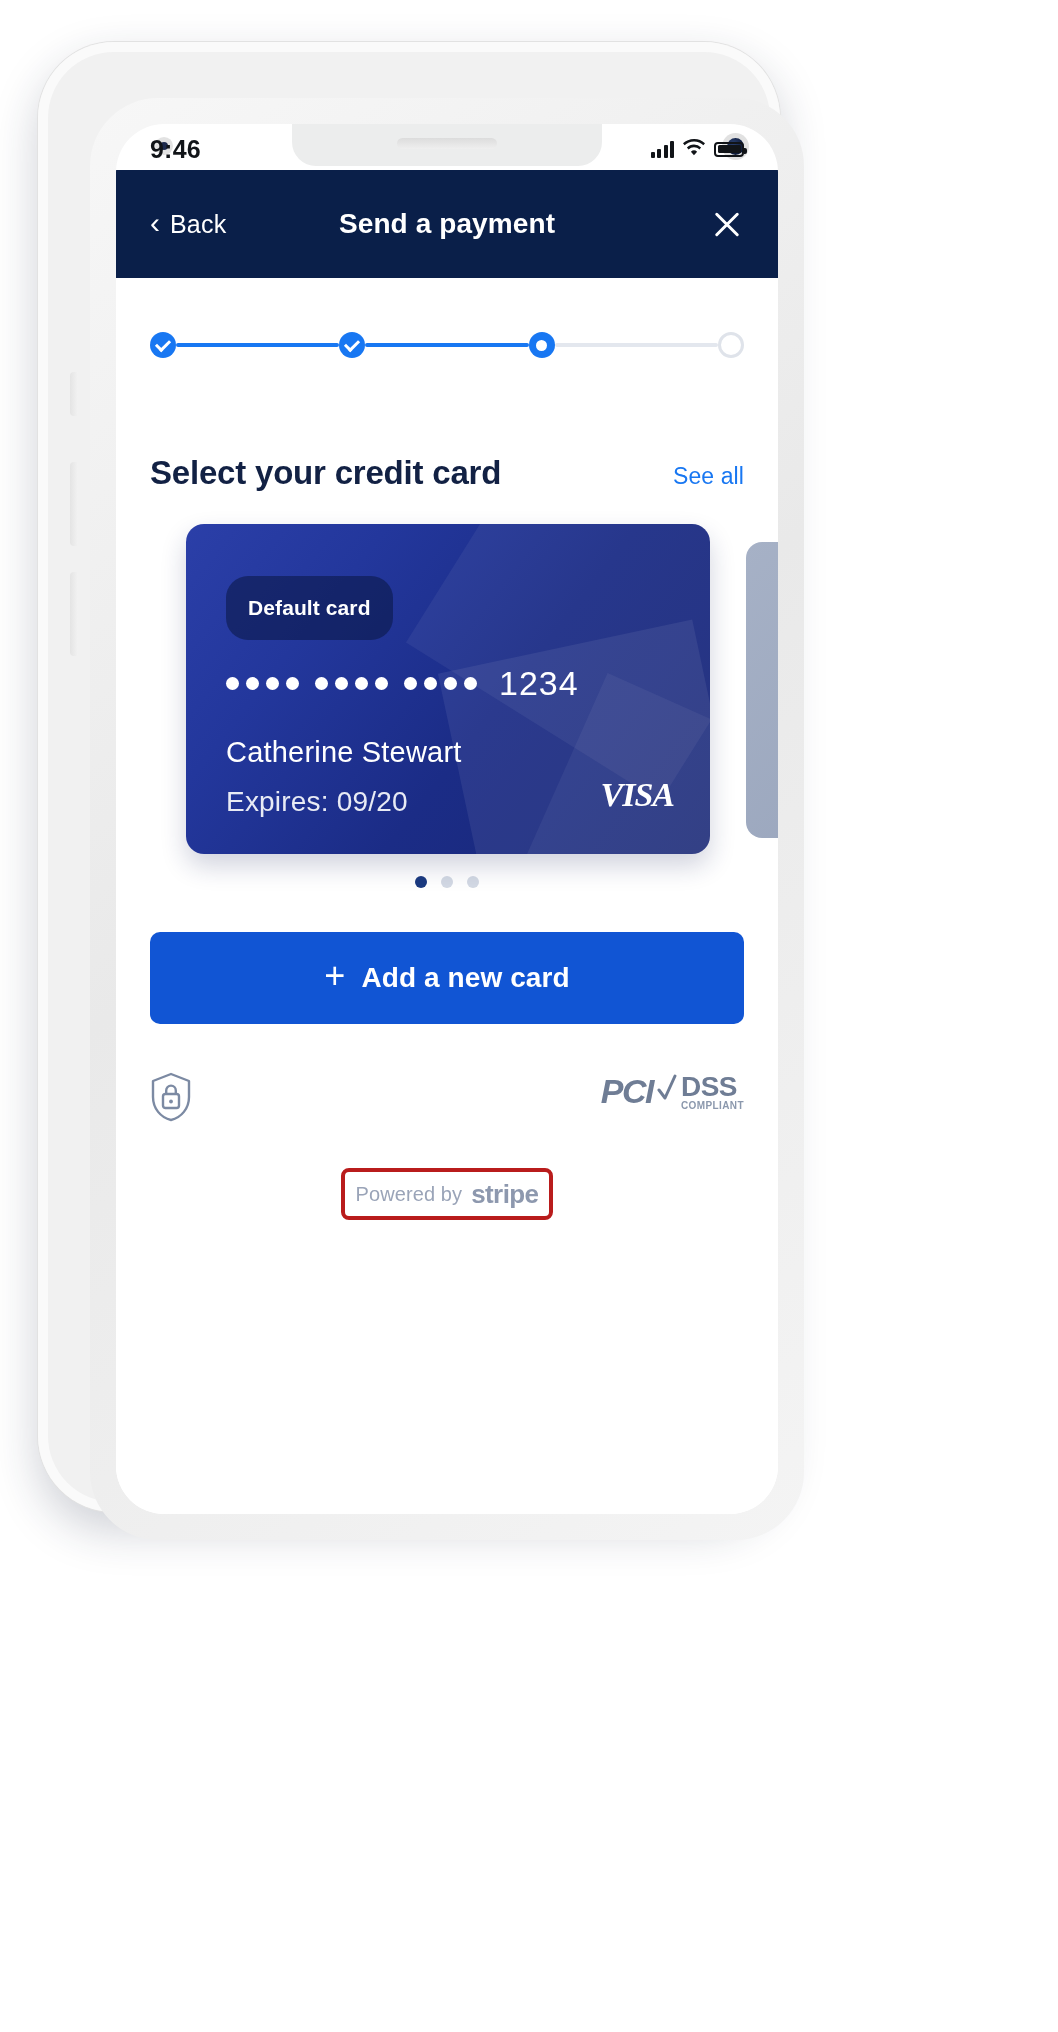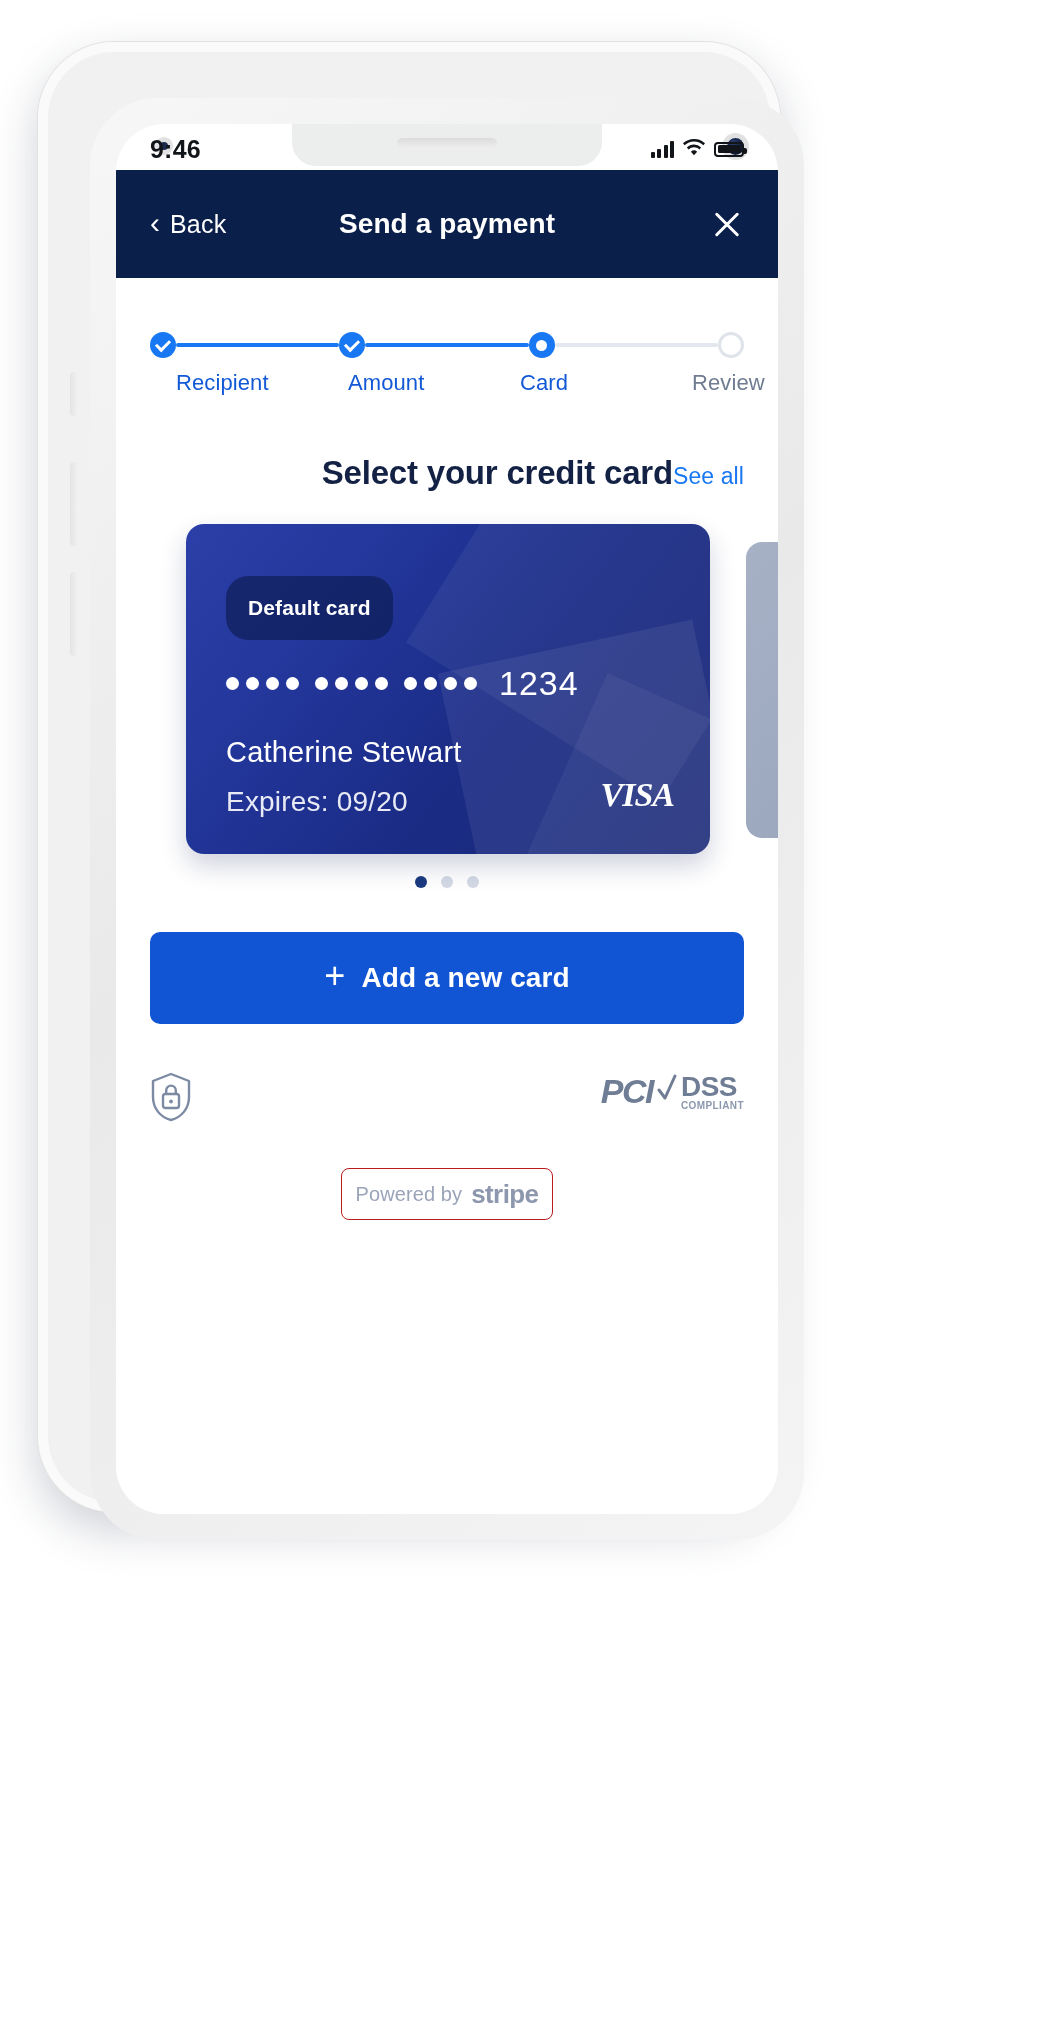--- a/index.html
+++ b/index.html
@@ -186,21 +186,21 @@
   .step-label { font-size: 22px; letter-spacing: 0.1px; white-space: nowrap; }
   .step-label.active { color: #1359d6; }
   .step-label.inactive { color: #6f7c91; }
   .step-label.l0 { width: 26px; margin-left: 26px; text-align: center; }
   .step-label.l1 { width: 26px; text-align: center; }
   .step-label.l2 { width: 26px; text-align: center; }
   .step-label.l3 { width: 26px; margin-right: 26px; text-align: center; }
 
   
   #section-header {
-    display: flex; align-items: baseline; justify-content: flex-end;
+    display: flex; align-items: baseline; justify-content: space-between;
     margin-top: 46px;
   }
   #section-title {
     font-size: 33px; font-weight: 700; color: #122144; letter-spacing: -0.2px;
   }
   #see-all-link {
     font-size: 23px; color: #1877f2; cursor: pointer; letter-spacing: 0.1px;
   }
 
   
@@ -304,21 +304,21 @@
     letter-spacing: -1.5px; color: #6f7d95;
     font-family: "Liberation Sans", sans-serif;
   }
   #pci-right { display: flex; flex-direction: column; line-height: 1; margin-top: 1px; }
   #dss-word { font-size: 28px; font-weight: 700; letter-spacing: -0.5px; color: #6f7d95; }
   #compliant-word { font-size: 10px; font-weight: 700; letter-spacing: 0.4px; color: #8b98ad; }
 
   
   #stripe-badge {
     margin: 42px auto 0; width: 212px; height: 52px;
-    border: 1px solid #b91c1c; border-radius: 8px;
+    border: 4px solid #b91c1c; border-radius: 8px;
     display: flex; align-items: center; justify-content: center; gap: 9px;
     cursor: pointer;
   }
   #powered-by { font-size: 20px; color: #9aa4b8; letter-spacing: 0.1px; }
   #stripe-word { font-size: 26px; font-weight: 700; color: #8d98ae; letter-spacing: -0.6px; }
 </style>
 </head>
 <body>
 
 <div id="phone-frame">
@@ -373,26 +373,20 @@
       <div id="stepper">
         <div id="stepper-track">
           <div class="step-node done"></div>
           <div class="step-line active"></div>
           <div class="step-node done"></div>
           <div class="step-line active"></div>
           <div class="step-node current"></div>
           <div class="step-line inactive"></div>
           <div class="step-node todo"></div>
         </div>
-        <div id="stepper-labels">
-          <span class="step-label active l0">Recipient</span>
-          <span class="step-label active l1">Amount</span>
-          <span class="step-label active l2">Card</span>
-          <span class="step-label inactive l3">Review</span>
-        </div>
       </div>
 
       <div id="section-header">
         <h1 id="section-title">Select your credit card</h1>
         <a id="see-all-link">See all</a>
       </div>
 
       <div id="card-carousel">
         <div id="credit-card">
           <div class="card-facet" id="facet-a"></div>

